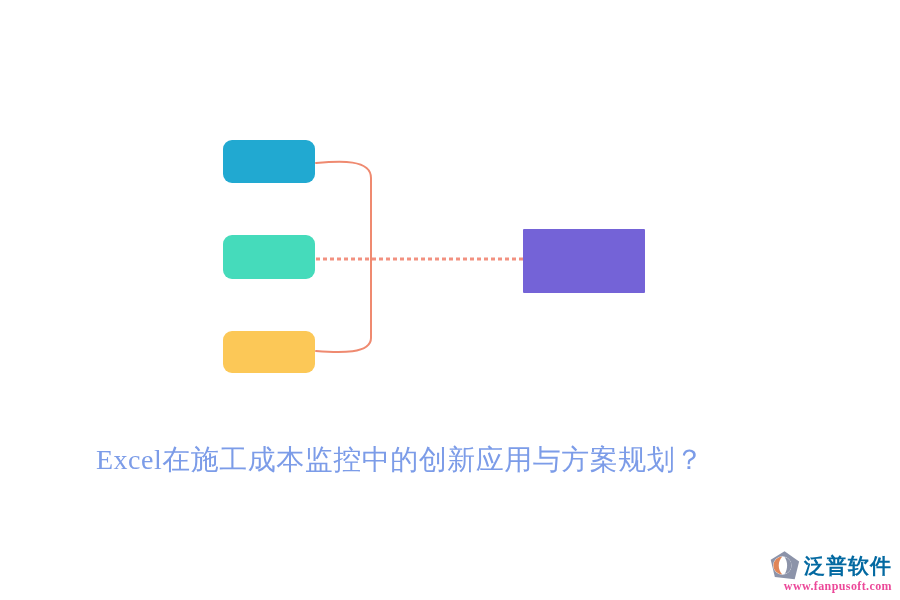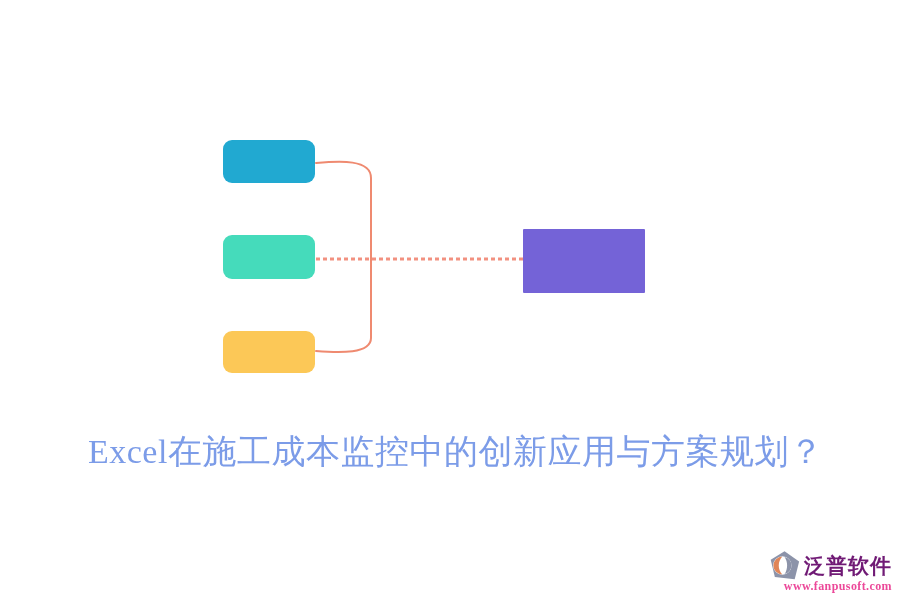--- a/index.html
+++ b/index.html
@@ -14,24 +14,24 @@
   }
   .diagram-svg {
     position: absolute;
     left: 0; top: 0;
     width: 900px; height: 600px;
   }
   .title {
     position: absolute;
     left: 84px;
     top: 428px;
-    margin: 4px;
+    margin: 12px;
     font-family: "Liberation Serif", "DejaVu Serif", serif;
     font-weight: 400;
-    font-size: 34px;
+    font-size: 28px;
     line-height: 40px;
     letter-spacing: 0.5px;
     white-space: nowrap;
   }
   .watermark {
     position: absolute;
     right: 8px;
     bottom: 7px;
     display: flex;
     flex-direction: column;
@@ -81,18 +81,18 @@
   <h1 class="title" style="color: rgb(124, 156, 232);">Excel在施工成本监控中的创新应用与方案规划？</h1>
 
   <div class="watermark">
     <div class="wm-row">
       <svg class="logo-icon" viewBox="0 0 34 34" aria-hidden="true">
         <path d="M16.5 0.8 L33 12.5 L28 32.5 L5.5 30 L0.8 10.5 Z" fill="#8C93A9"></path>
         <circle cx="14" cy="17" r="10.5" fill="#ffffff"></circle>
         <path d="M14 6.8 A10.2 10.2 0 0 0 14 27.2 C 8.6 21.5 8.6 12.5 14 6.8 Z" fill="#E08558"></path>
         <path d="M16.5 7.3 A9.9 9.9 0 0 1 16.5 26.7 C 20.4 21 20.4 13 16.5 7.3 Z" fill="#8C93A9"></path>
       </svg>
-      <span class="brand" style="color: #701a75;">泛普软件</span>
+      <span class="brand" style="color: #0369a1;">泛普软件</span>
     </div>
     <span class="url" style="color: #ec4899;">www.fanpusoft.com</span>
   </div>
 
 </div>
 
 </body></html>

